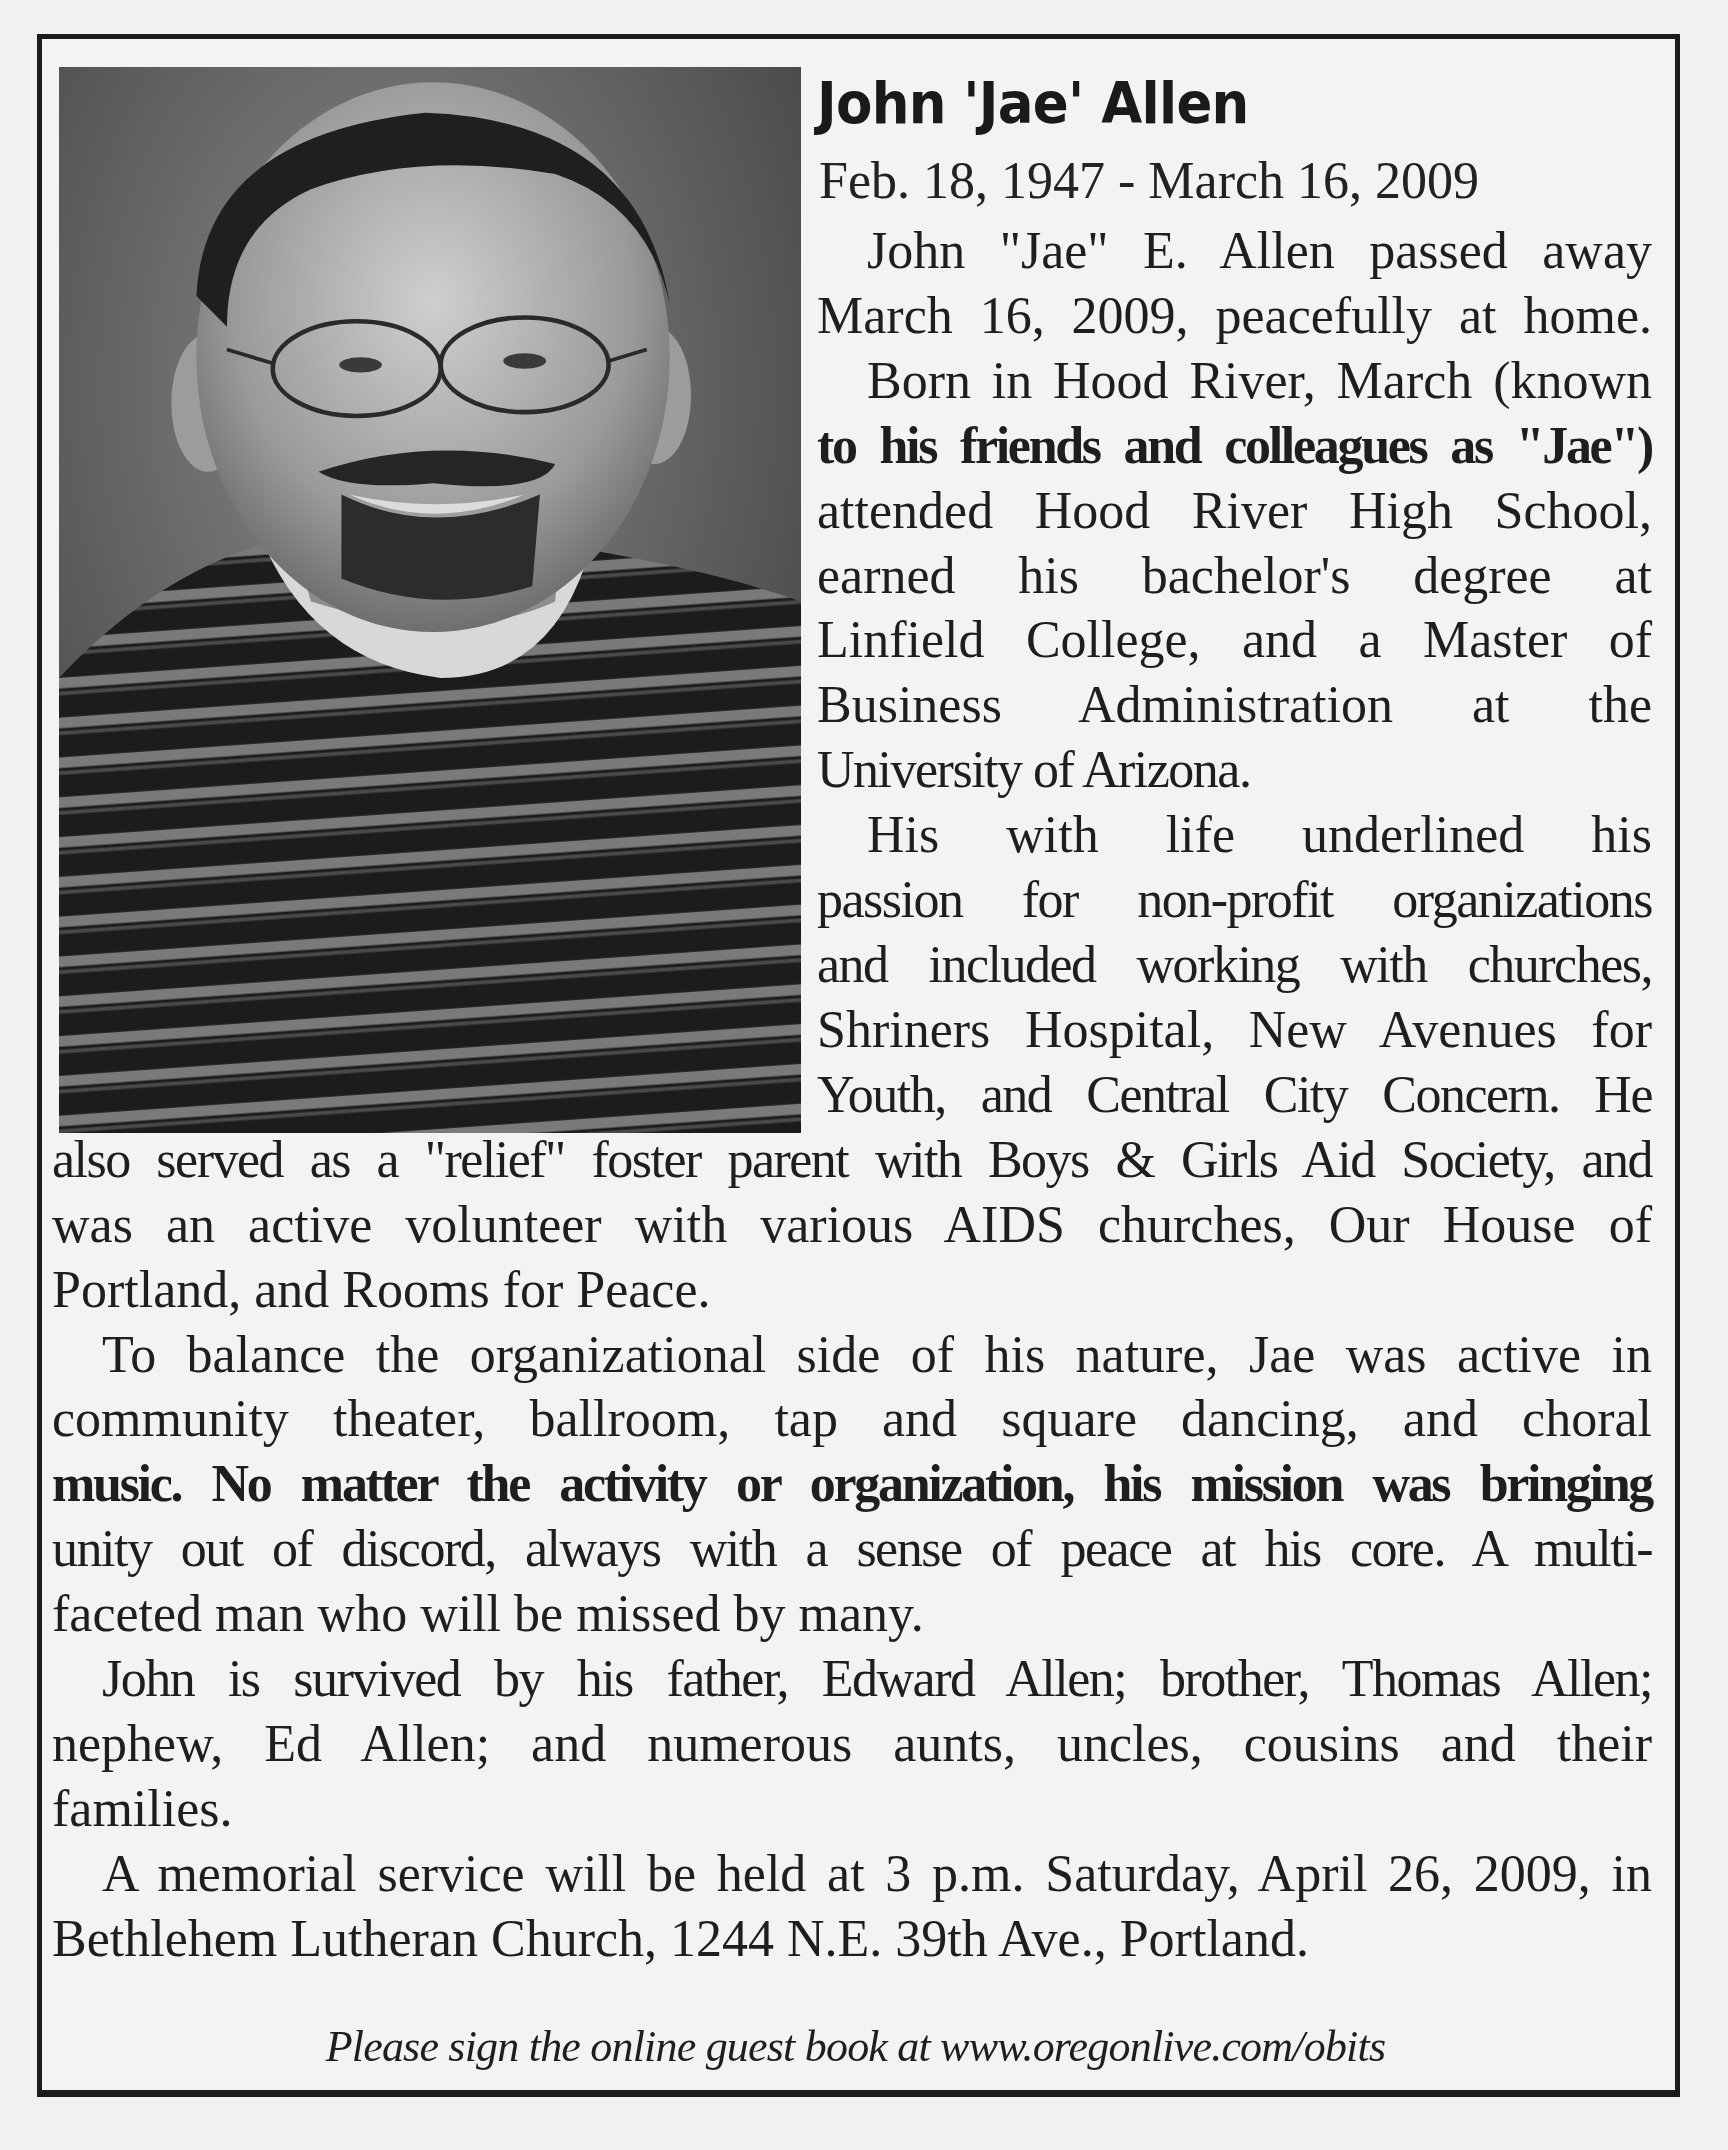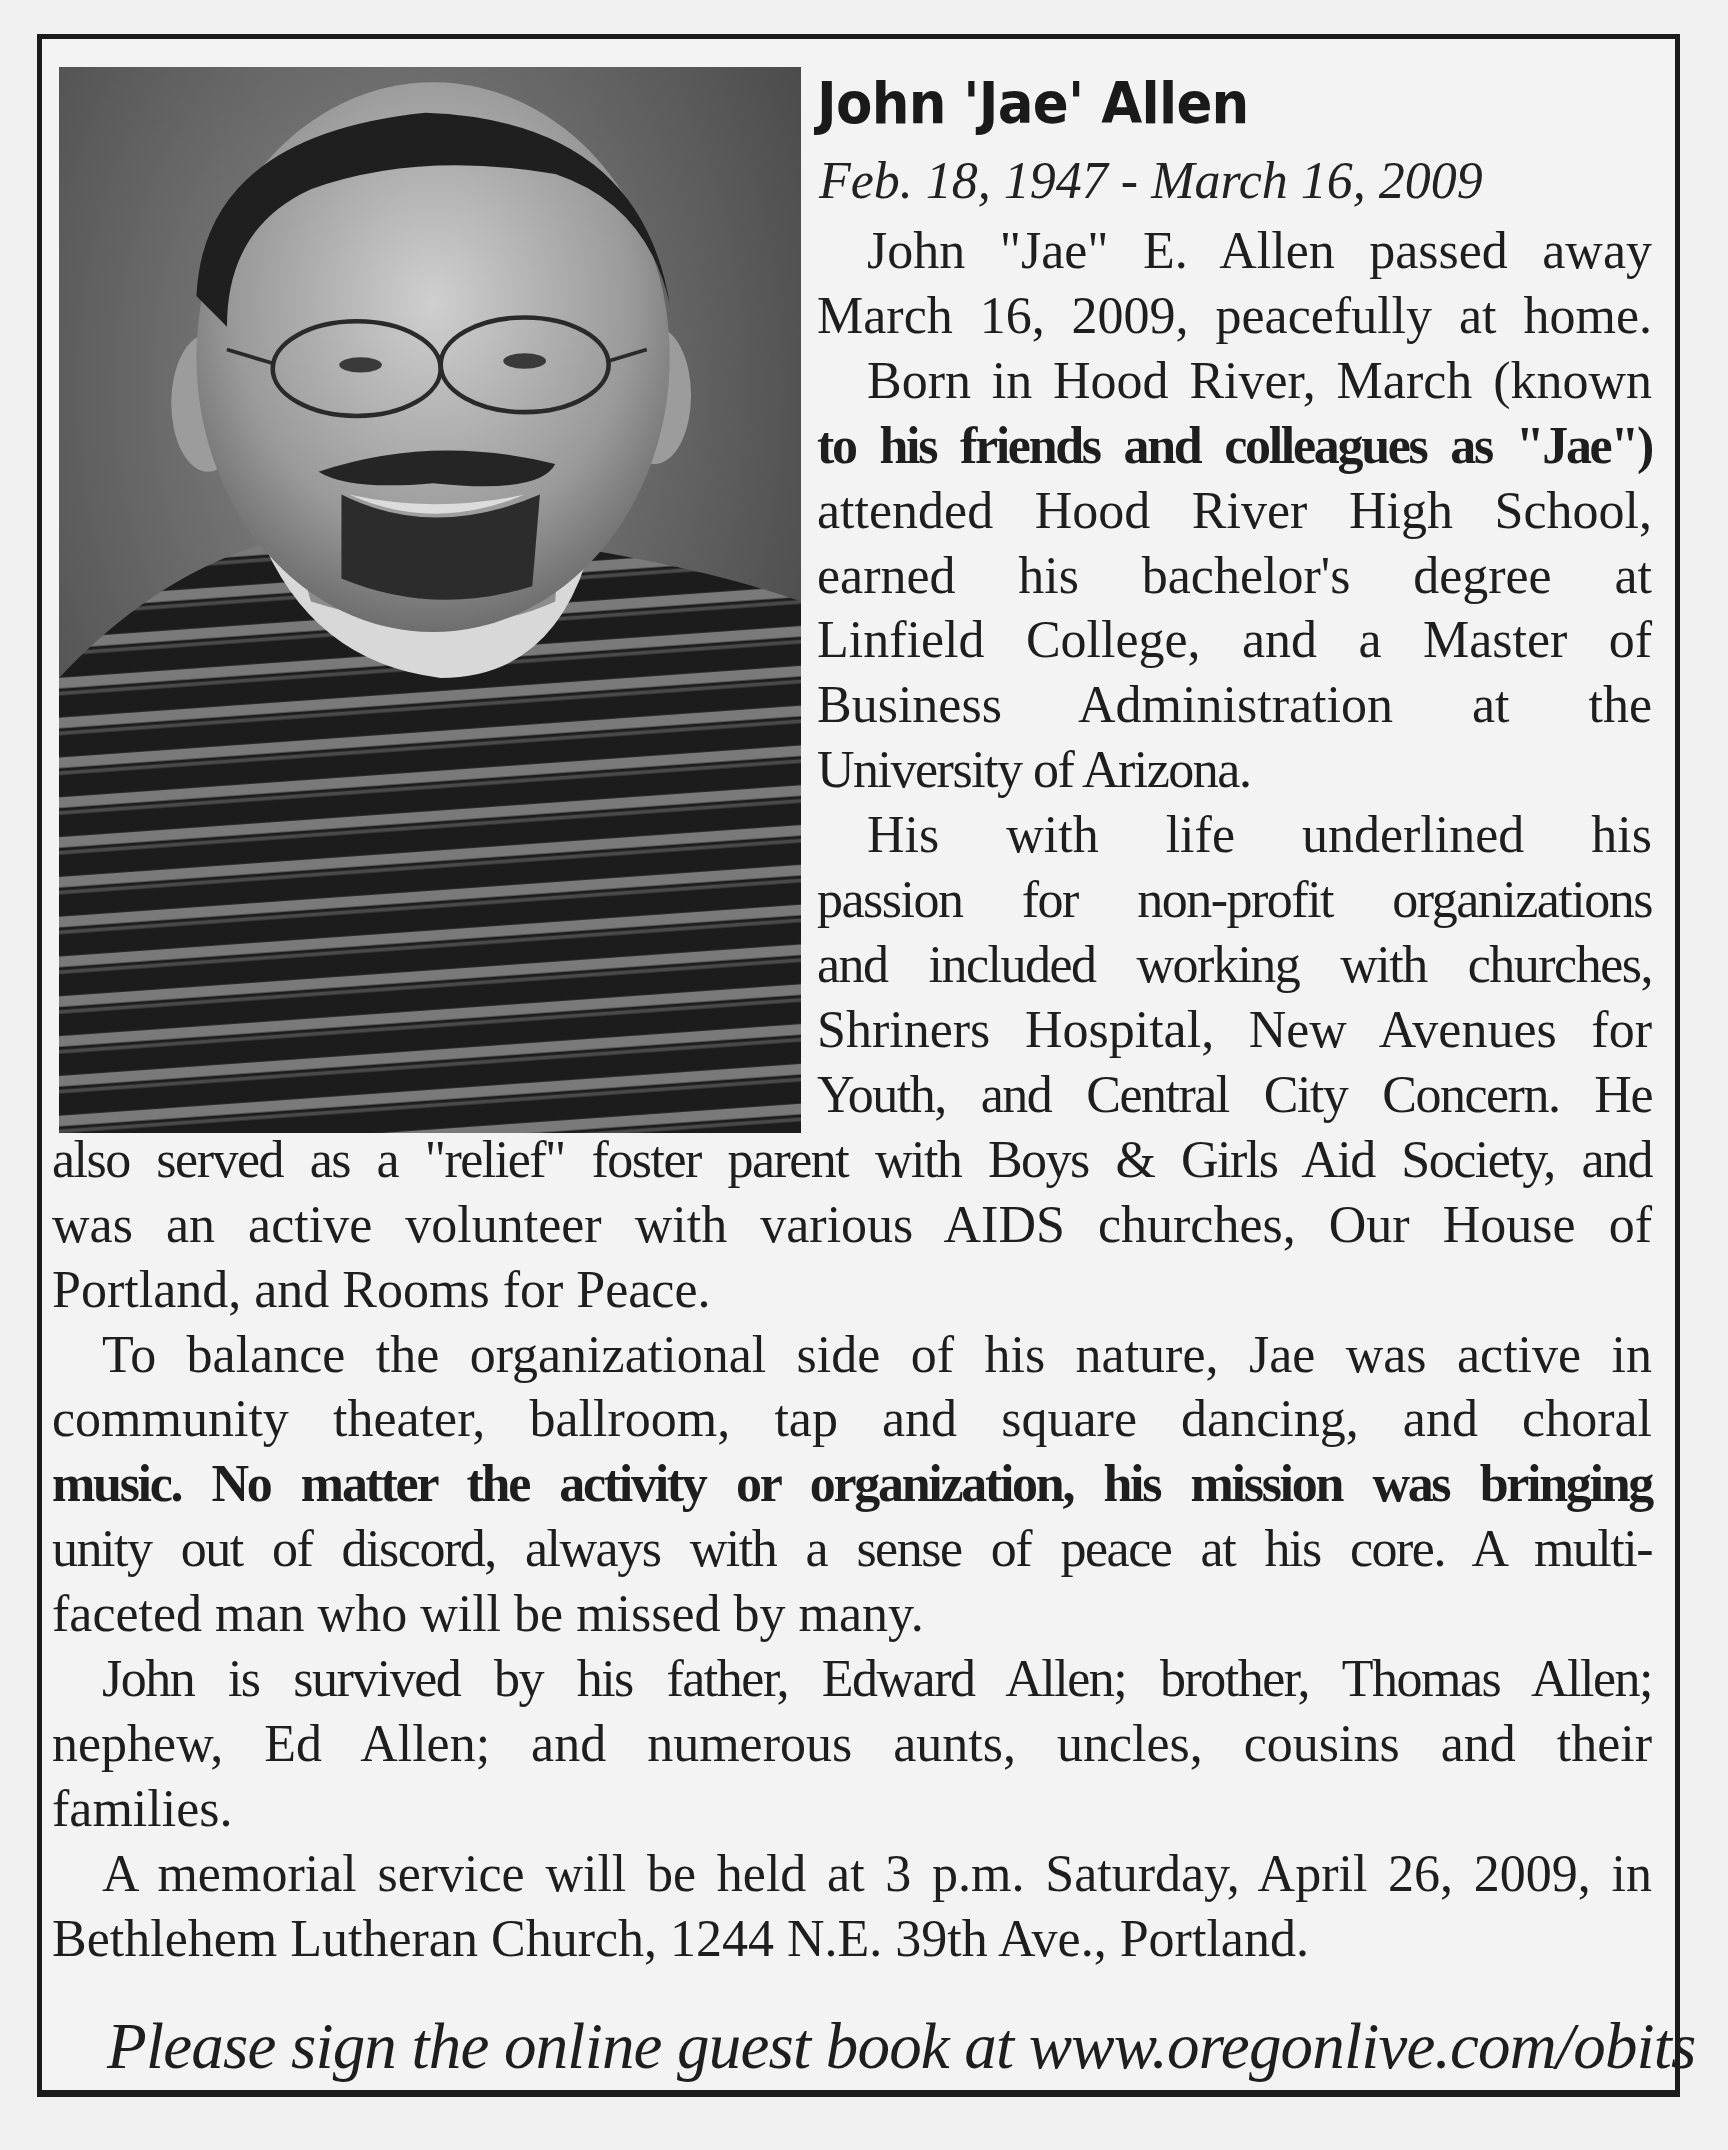--- a/index.html
+++ b/index.html
@@ -35,21 +35,20 @@
     font-size: 57px;
     letter-spacing: -0.8px;
     color: #1a1a1a;
     white-space: nowrap;
     transform: scaleX(0.93);
     transform-origin: left top;
   }
   .dates {
     position: absolute;
     left: 819px; top: 151px;
-    font-style: italic;
     font-size: 52px;
     white-space: nowrap;
     color: #222;
   }
   .line {
     position: absolute;
     font-size: 52px;
     line-height: 61px;
     height: 61px;
     white-space: nowrap;
@@ -63,21 +62,21 @@
   .line.col.indent { left: 867px; width: 785px; }
   .line.full { left: 52px; width: 1600px; }
   .line.full.indent { left: 102px; width: 1550px; }
   .line.cond { letter-spacing: -1.5px; }
   .line.cond2 { letter-spacing: -2.3px; font-weight: bold; }
   .guestbook {
     position: absolute;
     left: 107px; top: 2016px;
     width: 1497px;
     font-style: italic;
-    font-size: 65px;
+    font-size: 44px;
     line-height: 61px;
     white-space: nowrap;
     text-align: center;
     letter-spacing: -0.8px;
     color: #1e1e1e;
   }
 </style>
 </head>
 <body>
 

